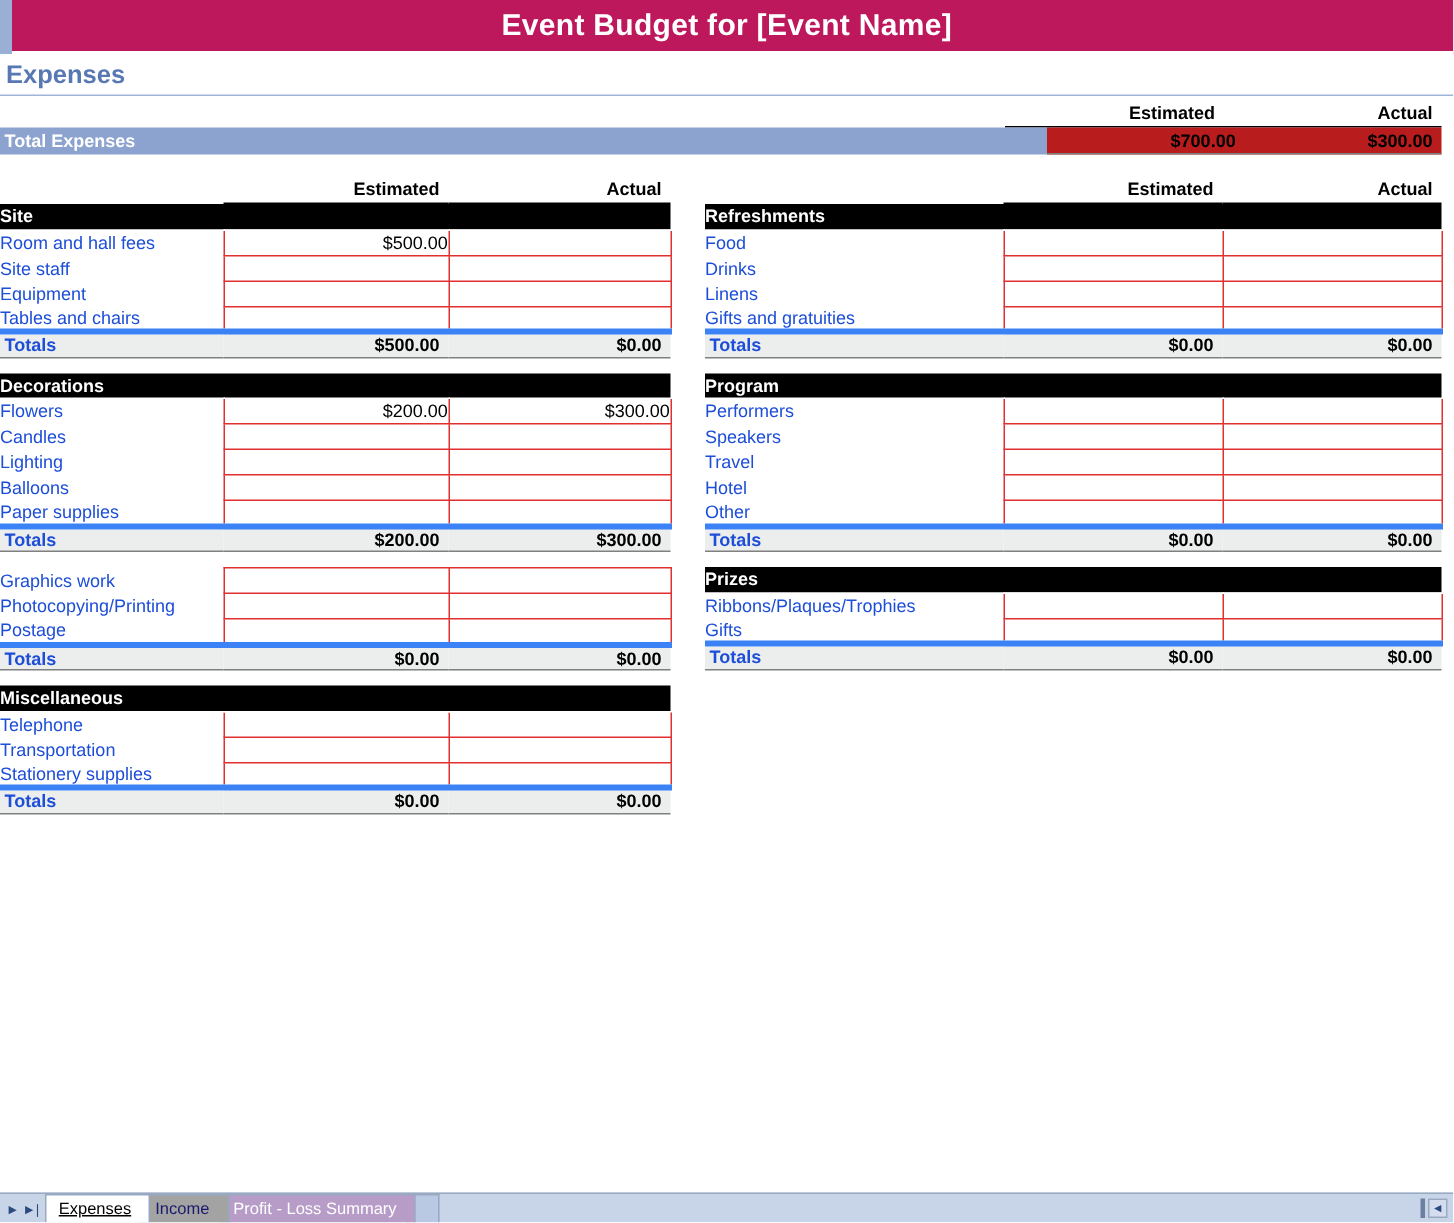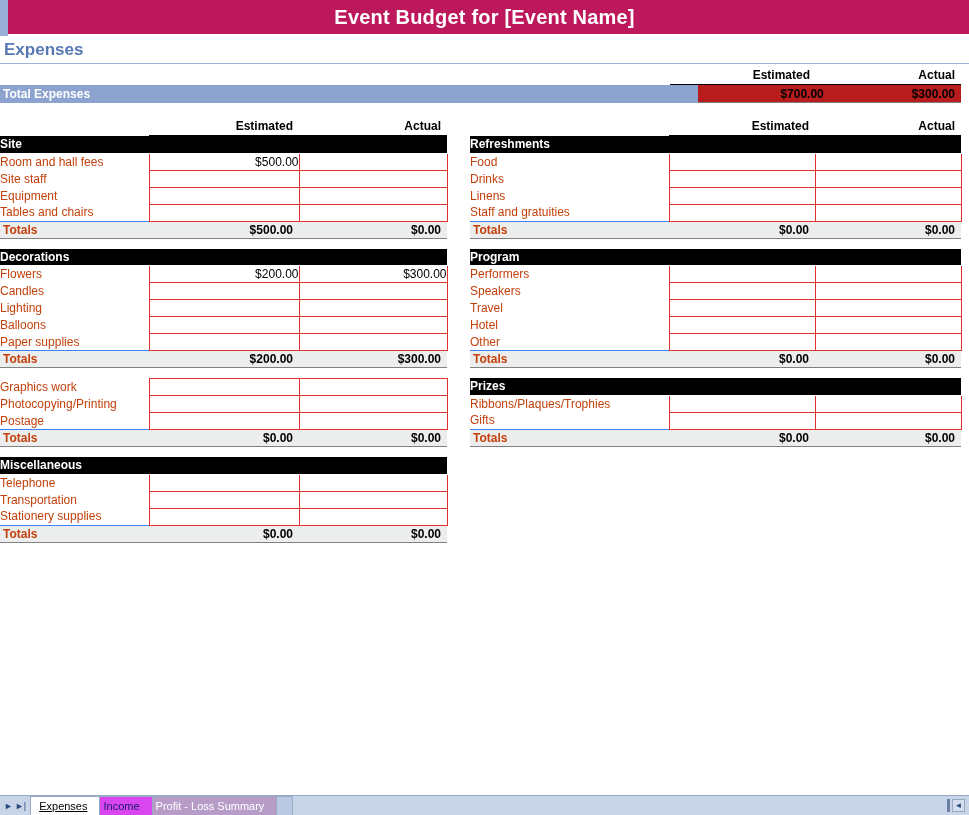--- a/index.html
+++ b/index.html
@@ -134,35 +134,35 @@
   .blk-title td {
     background: #000000;
     color: #ffffff;
     font-weight: bold;
     padding-left: 3px;
     border-bottom: 1px solid #ffffff;
   }
 
   .item-label {
     padding-left: 3px;
-    color: #c2410c;
+    color: #1d4ed8;
     white-space: nowrap;
     overflow: hidden;
   }
   .cell-input {
     border: 1px solid #e03030;
     text-align: right;
     padding-right: 6px;
     color: #000;
     background: #ffffff;
   }
   .totals td {
     background: #eceded;
     font-weight: bold;
-    border-top: 1px solid #3b82f6;
+    border-top: 4px solid #3b82f6;
     border-bottom: 1px solid #808080;
   }
   .totals td.item-label { padding-left: 3px; }
   .totals td.num { text-align: right; padding-right: 6px; }
 
   
   .tabbar {
     position: absolute;
     left: 0; bottom: 0;
     width: 969px;
@@ -194,21 +194,21 @@
     transform: skewX(0deg);
     white-space: nowrap;
   }
   .tab.active {
     background: #ffffff;
     color: #000;
     font-weight: normal;
     text-decoration: underline;
     z-index: 3;
   }
-  .tab.t2 { background: #d946ef; z-index: 2; text-align: center; }
+  .tab.t2 { background: #a3a3a3; z-index: 2; text-align: center; }
   .tab.t3 { background: #b79cc8; color: #ffffff; z-index: 1; }
   .tab-end {
     width: 22px;
     background: #b9c9e4;
     border: 1px solid #9aa9c2;
     border-bottom: none;
     margin-right: 4px;
   }
   .tab-fill { flex: 1 1 auto; }
   .hscroll {
@@ -445,21 +445,21 @@
           <td class="item-label">Drinks</td>
           <td class="cell-input"></td>
           <td class="cell-input"></td>
         </tr>
         <tr>
           <td class="item-label">Linens</td>
           <td class="cell-input"></td>
           <td class="cell-input"></td>
         </tr>
         <tr>
-          <td class="item-label">Staff and gratuities</td>
+          <td class="item-label">Gifts and gratuities</td>
           <td class="cell-input"></td>
           <td class="cell-input"></td>
         </tr>
         <tr class="totals">
           <td class="item-label">Totals</td>
           <td class="num">$0.00</td>
           <td class="num">$0.00</td>
         </tr>
       </tbody>
         </table>

